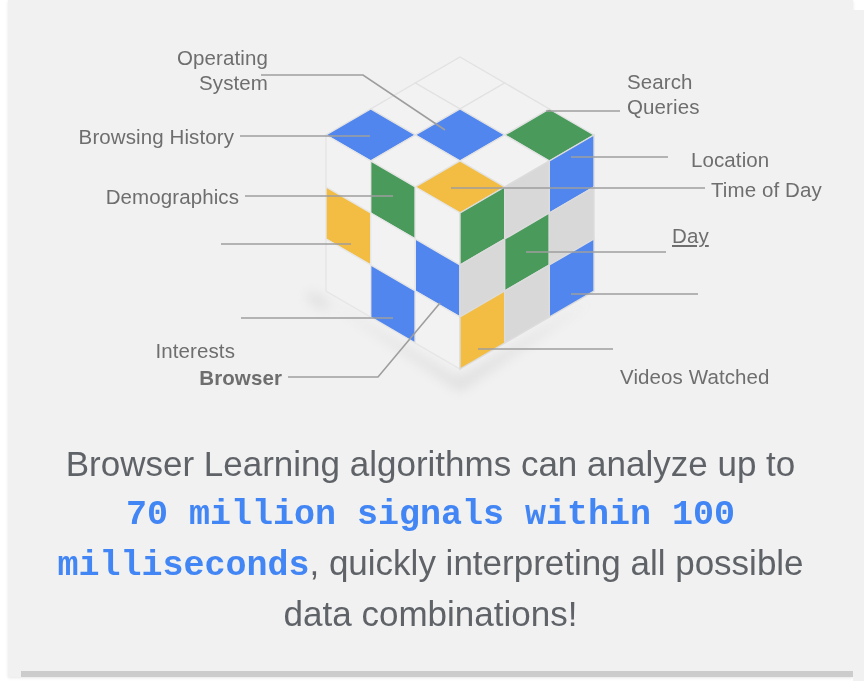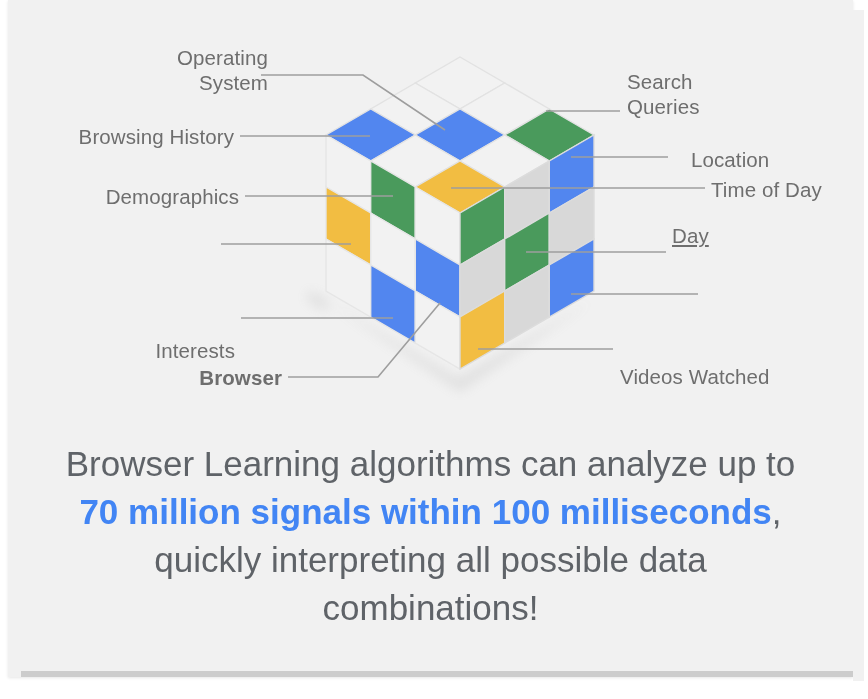--- a/index.html
+++ b/index.html
@@ -78,20 +78,21 @@
     width: 765px;
     text-align: center;
     color: #5f6368;
     font-size: 35px;
     line-height: 48px;
     font-family: "Liberation Sans", sans-serif;
   }
   #caption b {
     color: #4285f4;
     font-weight: bold;
+    font-family: Liberation Mono, monospace;
   }
 </style>
 </head>
 <body>
 
 <div id="card">
 
   <div id="diagram">
 
     <svg id="cube-svg" width="845" height="432" viewBox="0 0 845 432">

